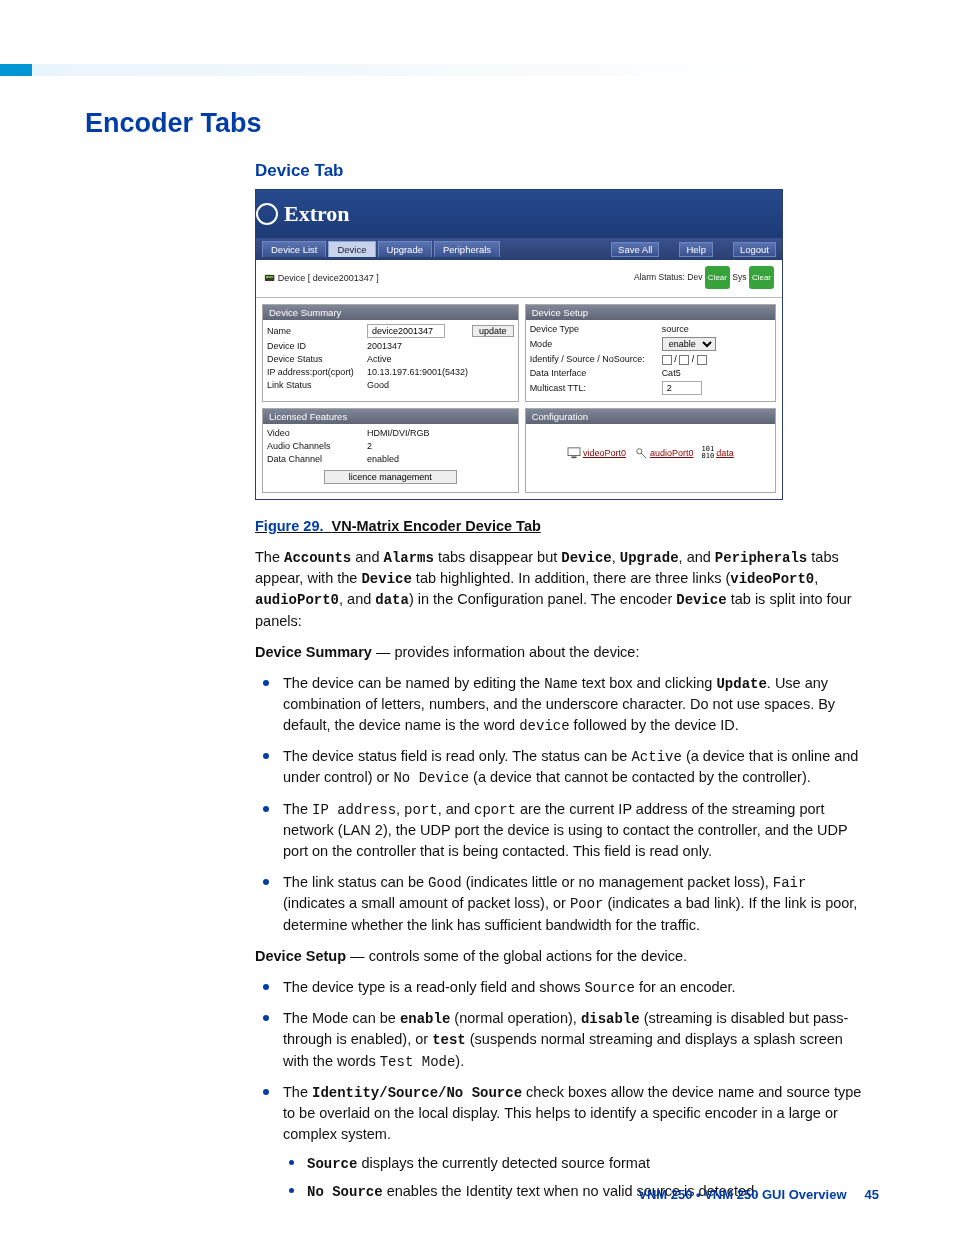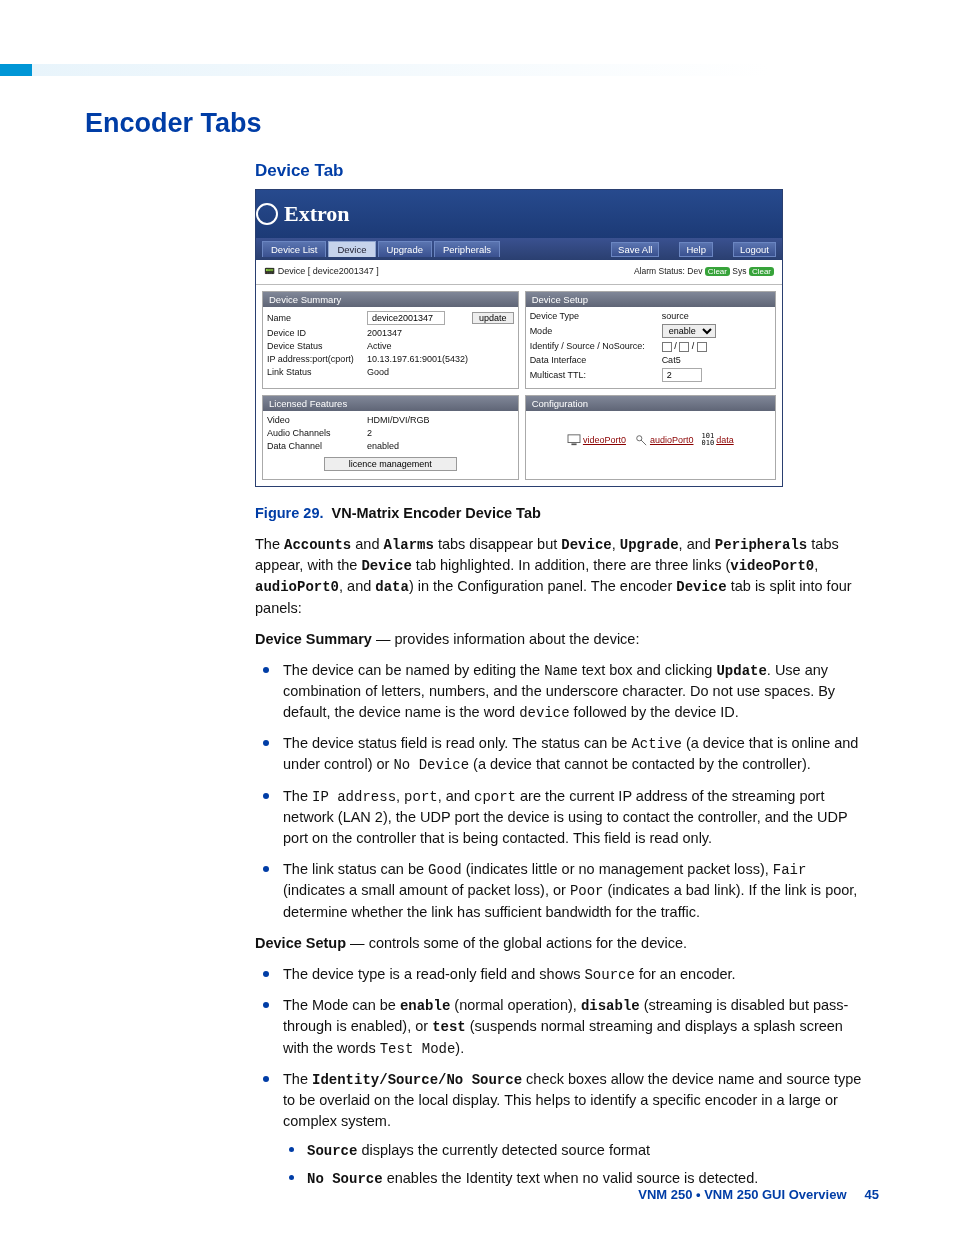--- a/index.html
+++ b/index.html
@@ -108,21 +108,21 @@
   .crumbbar {
     display:flex; justify-content:space-between; align-items:center;
     padding: 6px 8px 8px 8px;
     font-size: 9px;
     color:#222;
     border-bottom:1px solid #bbb;
   }
   .crumbbar .alarm { font-size:8.5px;}
   .clear-pill {
     display:inline-block; background:#37a33a; color:#fff;
-    border-radius:3px; padding:0 3px; font-size:8px;
+    border-radius:3px; padding:7px 3px; font-size:8px;
   }
   .panelgrid {
     display:grid;
     grid-template-columns: 1fr 1fr;
     gap: 6px;
     padding: 6px;
     background:#fff;
   }
   .panel {
     border:1px solid #aaa;
@@ -161,21 +161,21 @@
   }
   
   .content {
     margin-left: 170px;
     margin-top: 16px;
     font-size: 14.5px;
     line-height: 1.45;
     color: #111;
     width: 610px;
   }
-  .fig-cap { }
+  .fig-cap {  text-decoration: underline;}
   .fig-cap .fig-label { color:#003da6; font-weight:bold;}
   .fig-cap .fig-title { font-weight:bold;}
   .mono { font-family: "Courier New", monospace; font-size: 14px;}
   .bold { font-weight: bold;}
   p { margin-bottom: 10px;}
   ul.bullets { list-style:none; margin: 6px 0 10px 0;}
   ul.bullets > li {
     position:relative; padding-left: 28px; margin-bottom: 10px;
   }
   ul.bullets > li::before {

